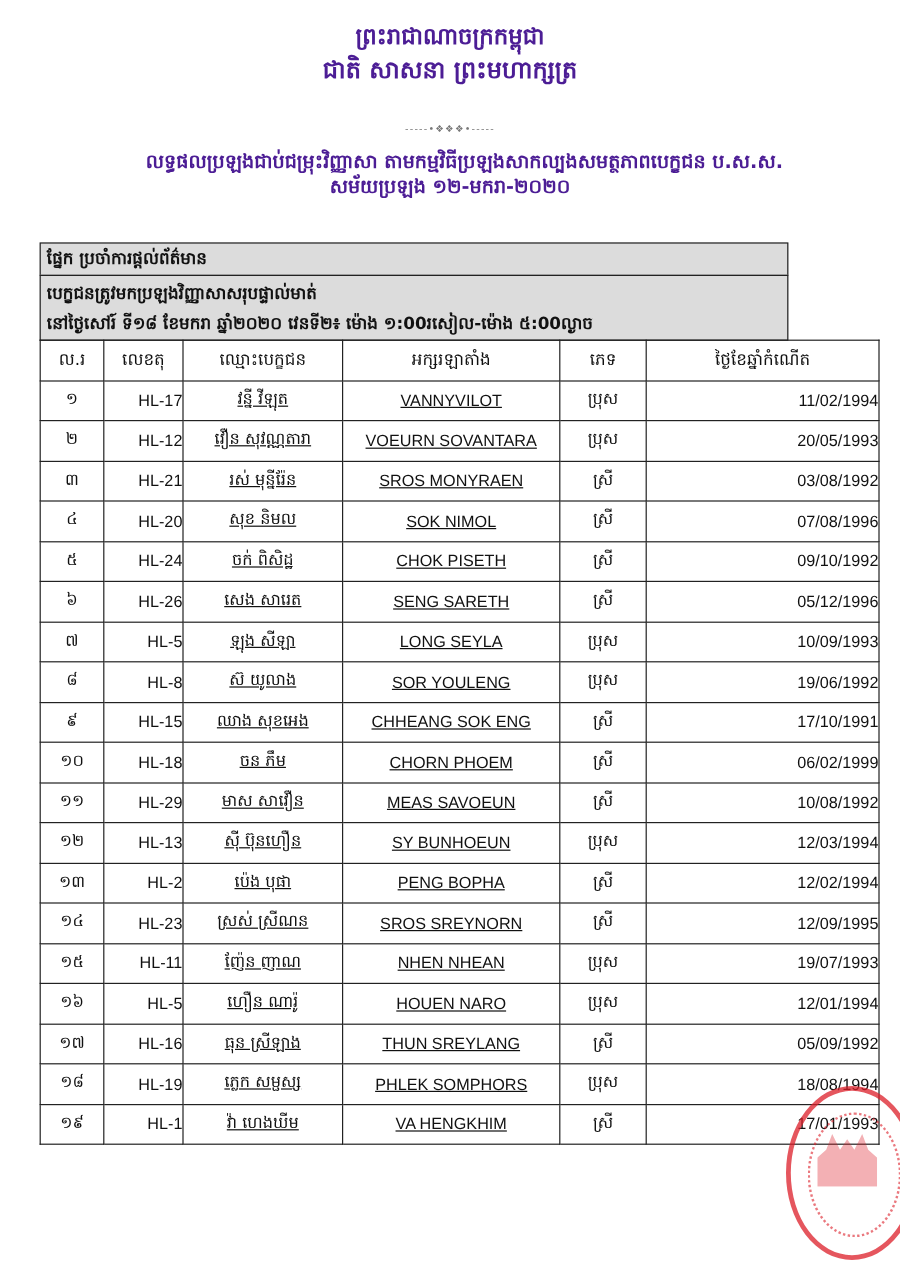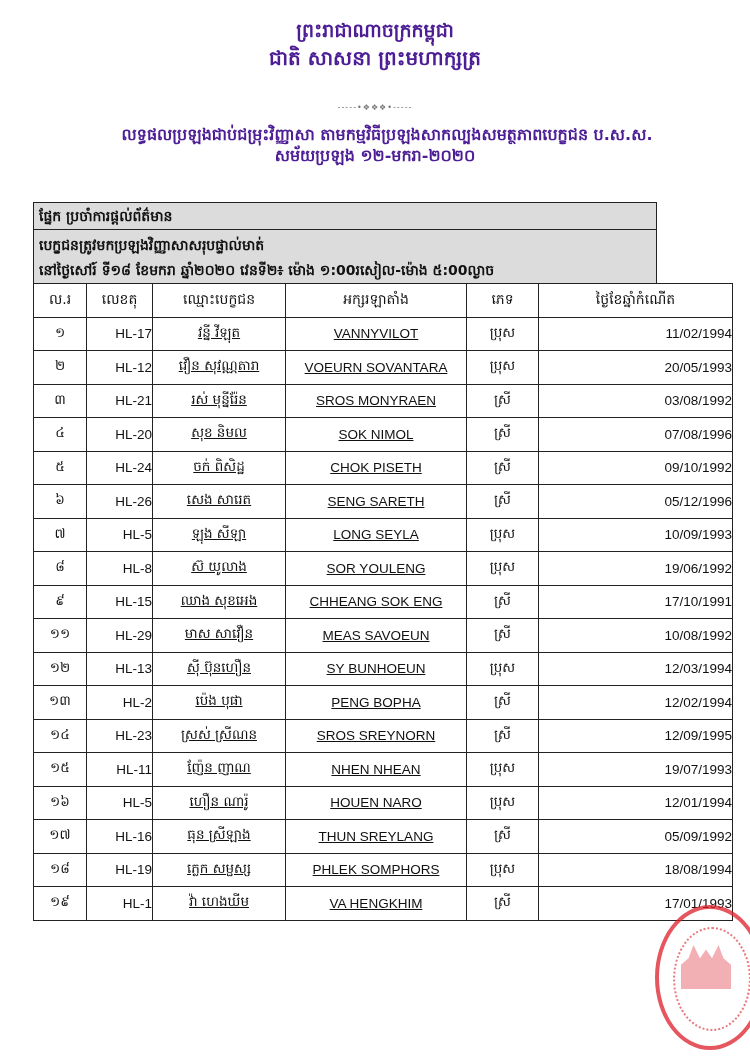--- a/index.html
+++ b/index.html
@@ -157,20 +157,28 @@
       </tr>
       <tr>
         <td class="c-no">៩</td>
         <td class="c-code">HL-15</td>
         <td class="c-kh">ឈាង សុខអេង</td>
         <td class="c-latin">CHHEANG SOK ENG</td>
         <td class="c-sex">ស្រី</td>
         <td class="c-dob">17/10/1991</td>
       </tr>
       <tr>
+        <td class="c-no">១០</td>
+        <td class="c-code">HL-18</td>
+        <td class="c-kh">ចន ភឹម</td>
+        <td class="c-latin">CHORN PHOEM</td>
+        <td class="c-sex">ស្រី</td>
+        <td class="c-dob">06/02/1999</td>
+      </tr>
+      <tr>
         <td class="c-no">១១</td>
         <td class="c-code">HL-29</td>
         <td class="c-kh">មាស សាវឿន</td>
         <td class="c-latin">MEAS SAVOEUN</td>
         <td class="c-sex">ស្រី</td>
         <td class="c-dob">10/08/1992</td>
       </tr>
       <tr>
         <td class="c-no">១២</td>
         <td class="c-code">HL-13</td>

